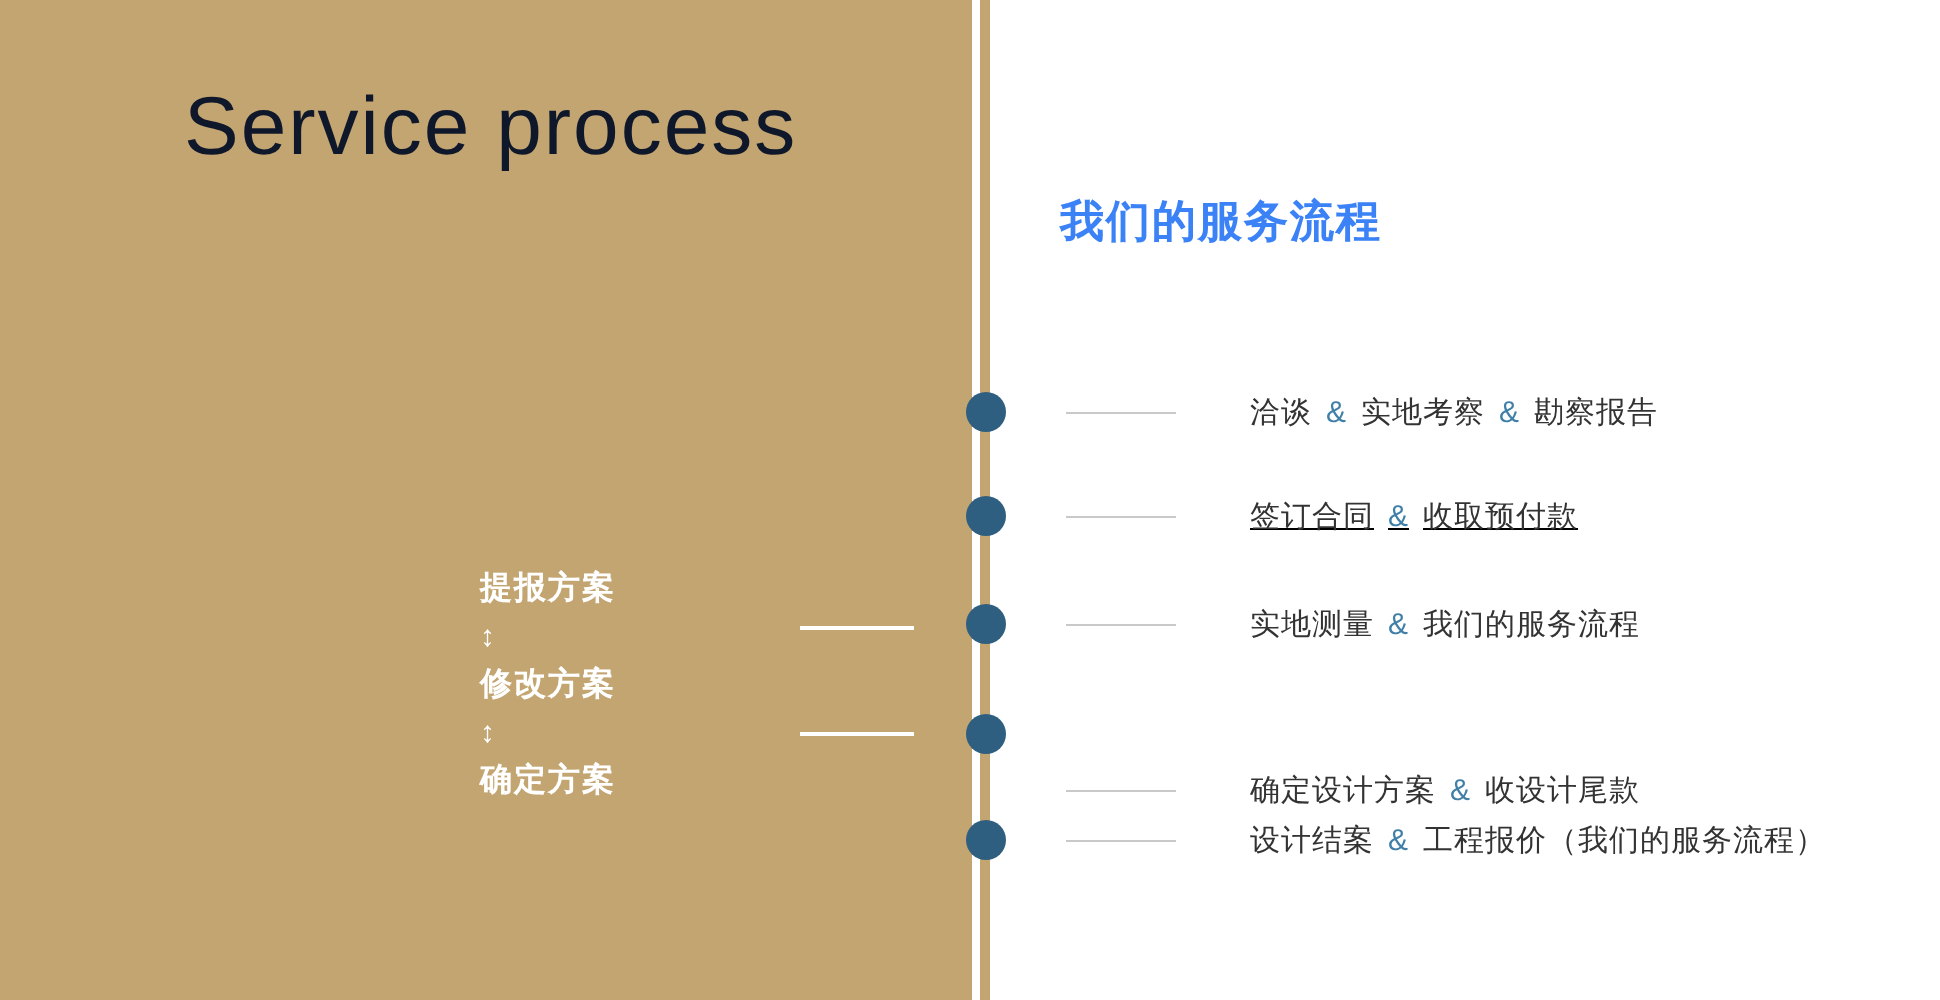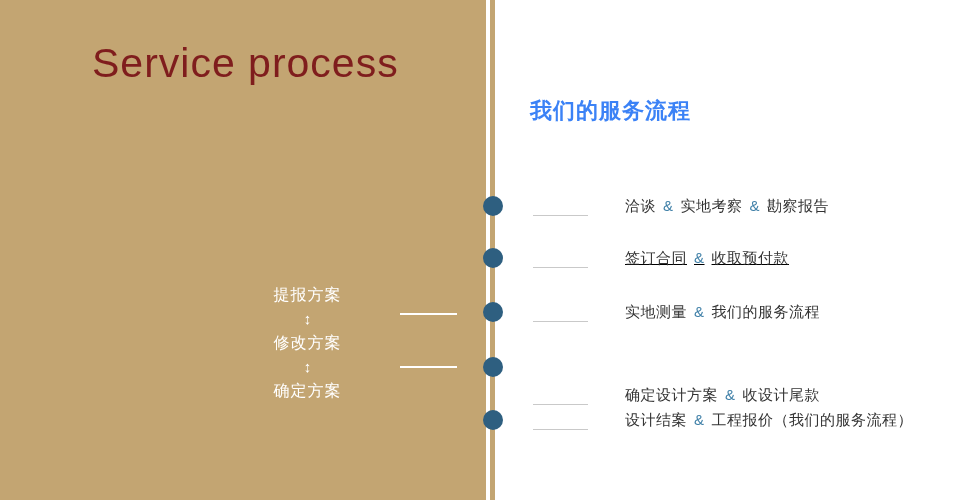--- a/index.html
+++ b/index.html
@@ -27,29 +27,30 @@
     left:0;top:0;
     width:486px;height:500px;
     background:var(--tan);
   }
   .en-title{
     position:absolute;
     left:92px;top:40px;
     font-size:41px;
     font-weight:300;
     letter-spacing:1px;
-    color:#7f1d1d;
+    color:#0f172a;
     white-space:nowrap;
   }
   .flow{
     position:absolute;
     left:240px;top:283px;
     width:135px;
-    text-align:center;
+    text-align:left;
     color:#ffffff;
+    font-weight:bold;
   }
   .flow-step{
     height:24px;
     line-height:24px;
     font-size:16px;
     letter-spacing:1px;
     white-space:nowrap;
   }
   .flow-arrow{
     height:24px;
@@ -93,21 +94,21 @@
     font-weight:bold;
     color:#3b82f6;
     letter-spacing:1px;
     white-space:nowrap;
   }
   .t-row{
     position:absolute;
     left:533px;
     height:20px;
     display:flex;
-    align-items:flex-end;
+    align-items:center;
     white-space:nowrap;
   }
   .t-row.r1{top:196px;}
   .t-row.r2{top:248px;text-decoration:underline;}
   .t-row.r3{top:302px;}
   .t-row.r4{top:357px;margin-top:28px;}
   .t-row.r5{top:410px;}
   .gray-line{
     display:inline-block;
     width:55px;

